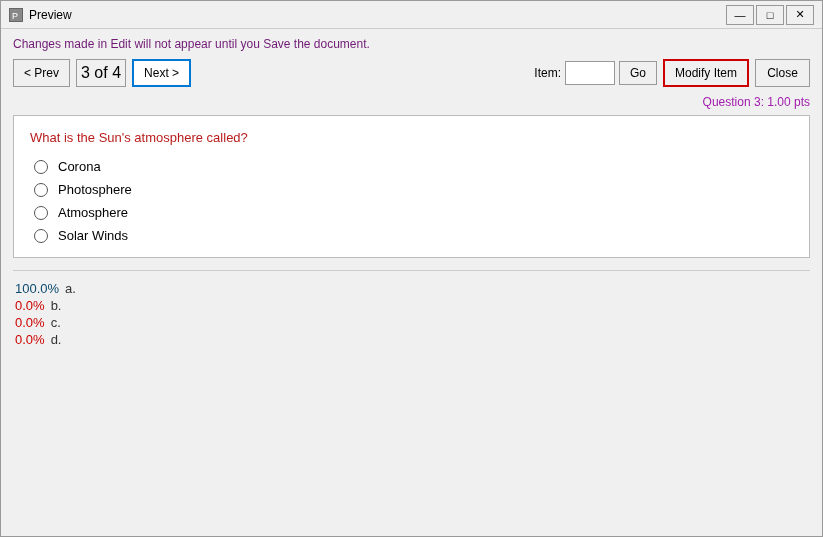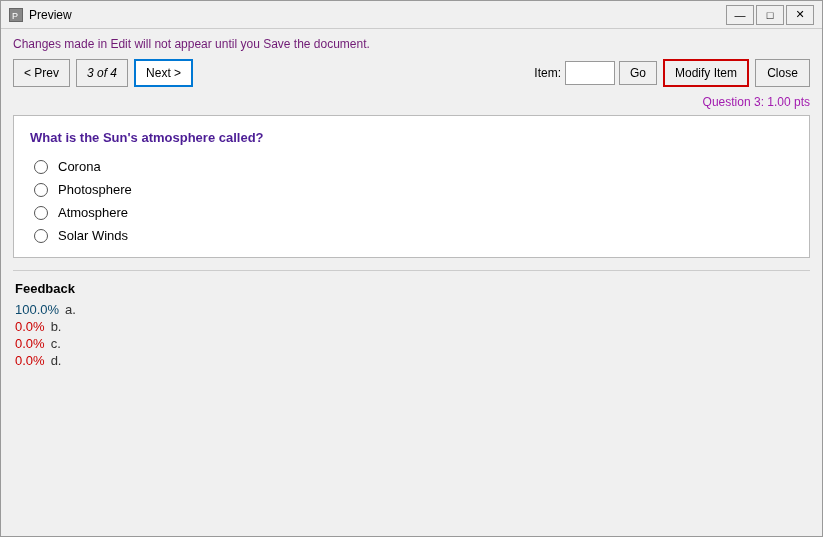--- a/index.html
+++ b/index.html
@@ -90,26 +90,25 @@
       border: 2px solid #0078d4;
       font-weight: normal;
     }
     .toolbar-btn.modify-btn {
       border: 2px solid #cc0000;
       background: #f0f0f0;
     }
     .item-counter {
       background: #f0f0f0;
       border: 1px solid #999;
-      padding: 4px 10px;
-      font-size: 12px;
+      padding: 4px 4px;
+      font-size: 16px;
       height: 28px;
       display: flex;
       align-items: center;
-      font-style: italic;
     }
     .spacer { flex: 1; }
     .item-field-group {
       display: flex;
       align-items: center;
       gap: 4px;
     }
     .item-label {
       font-size: 12px;
     }
@@ -137,22 +136,21 @@
     .question-box {
       border: 1px solid #bbb;
       background: #fff;
       padding: 14px 16px;
       margin-bottom: 0;
       flex: 0 0 auto;
     }
     .question-text {
       font-size: 13px;
       margin-bottom: 14px;
-      color: #4c1d95;
-      font-weight: bold;
+      color: #b91c1c;
     }
     .answer-options {
       display: flex;
       flex-direction: column;
       gap: 8px;
       padding-left: 4px;
     }
     .answer-option {
       display: flex;
       align-items: center;
@@ -252,21 +250,20 @@
         <div class="answer-option">
           <div class="radio-circle"></div>
           <span>Solar Winds</span>
         </div>
       </div>
     </div>
 
     <hr class="divider">
 
     <div class="feedback-section">
-      <div class="feedback-title">Feedback</div>
       <div class="feedback-row">
         <span class="pct-green">100.0%</span>
         <span class="feedback-letter">a.</span>
       </div>
       <div class="feedback-row">
         <span class="pct-red">0.0%</span>
         <span class="feedback-letter">b.</span>
       </div>
       <div class="feedback-row">
         <span class="pct-red">0.0%</span>

